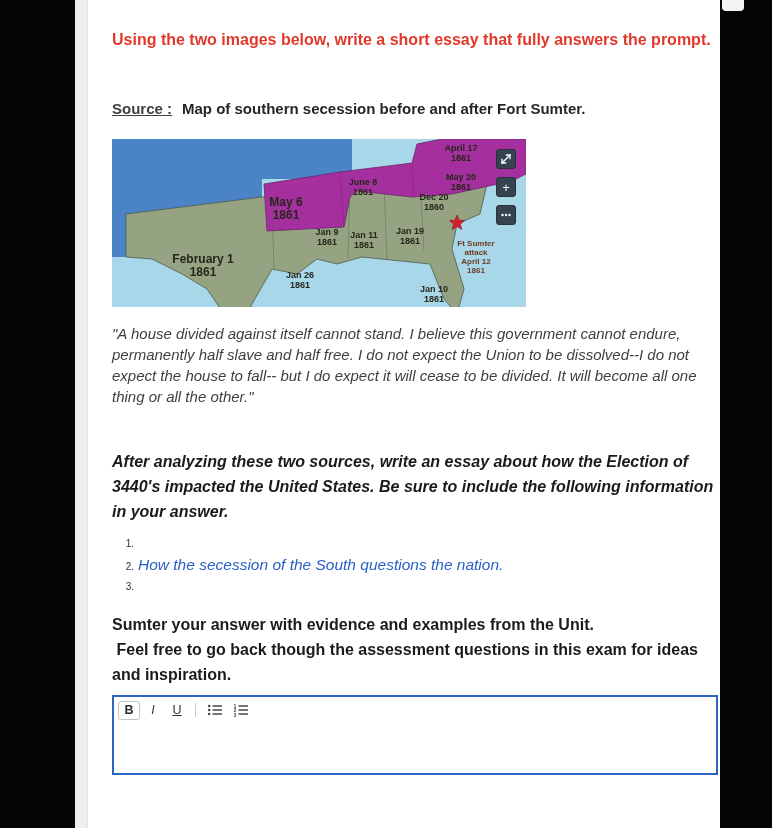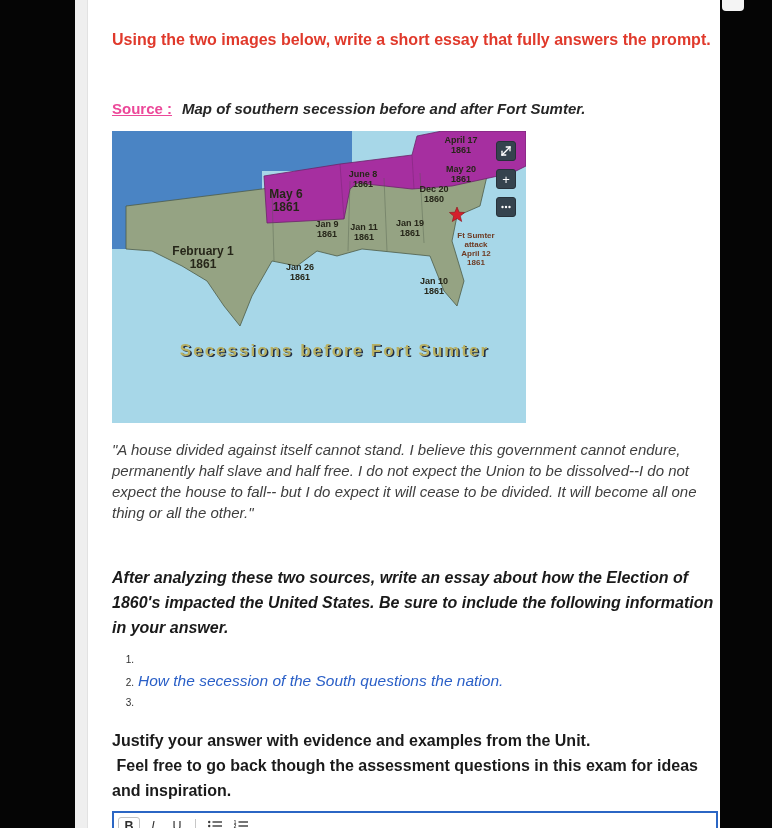--- a/index.html
+++ b/index.html
@@ -20,24 +20,24 @@
   .corner-nub {
     position:absolute; top:0; right:28px; width:22px; height:11px;
     background:#f4f4f4; border-radius:0 0 4px 4px;
   }
   .instruction {
     margin:0; width:604px;
     font-size:16px; font-weight:bold; color:#e0392b; line-height:24px;
   }
   .source-line { margin:46px 0 0 0; font-size:15px; line-height:21px; color:#1c1c1c; width:608px; }
   .source-line.second { margin-top:16px; }
-  .source-label { font-weight:bold; text-decoration:underline; color:#ec4899; }
-  .source-desc { font-weight:bold; font-style:italic; color:#262626; margin-left:10px; }
+  .source-label { font-weight:bold; text-decoration:underline; color:#404040; }
+  .source-desc { font-weight:bold; color:#262626; margin-left:10px; }
   .map-wrap {
-    position:relative; margin-top:12px; width:414px; height:292px;
+    position:relative; margin-top:20px; width:414px; height:168px;
     background:#a7d7e8; overflow:hidden;
   }
   .map-controls {
     position:absolute; top:10px; right:10px;
     display:flex; flex-direction:column; gap:8px;
   }
   .map-btn {
     width:20px; height:20px; padding:0;
     background:#35434e; border:1px solid #26313a; border-radius:3px;
     color:#fff; display:flex; align-items:center; justify-content:center;
@@ -158,36 +158,36 @@
             <circle cx="6" cy="6" r="1.2" fill="#fff"></circle>
             <circle cx="9.5" cy="6" r="1.2" fill="#fff"></circle>
           </svg>
         </button>
       </div>
     </div>
 
 
     <p class="quote">"A house divided against itself cannot stand. I believe this government cannot endure, permanently half slave and half free. I do not expect the Union to be dissolved--I do not expect the house to fall-- but I do expect it will cease to be divided.  It will become all one thing or all the other."</p>
 
-    <p class="essay-intro">After analyzing these two sources, write an essay about how the Election of 1860's impacted the United States.  Be sure to include the following information in your answer.</p>
+    <p class="essay-intro">After analyzing these two sources, write an essay about how the Election of 3440's impacted the United States.  Be sure to include the following information in your answer.</p>
 
     <div class="points">
         <div class="pt">
           <span class="pt-num">1.</span>
         </div>
         <div class="pt">
           <span class="pt-num">2.</span>
           <span class="pt-text">How the secession of the South questions the nation.</span>
         </div>
         <div class="pt">
           <span class="pt-num">3.</span>
         </div>
       </div>
 
-    <p class="closing">Justify your answer with evidence and examples from the Unit.
+    <p class="closing">Sumter your answer with evidence and examples from the Unit.
  Feel free to go back though the assessment questions in this exam for ideas and inspiration.</p>
 
     <div class="editor">
       <div class="toolbar">
         <button class="tb tb-bold">B</button>
         <button class="tb tb-italic">I</button>
         <button class="tb tb-underline">U</button>
         <span class="tb-sep"></span>
         <button class="tb">
           <svg width="16" height="14" viewBox="0 0 16 14">

